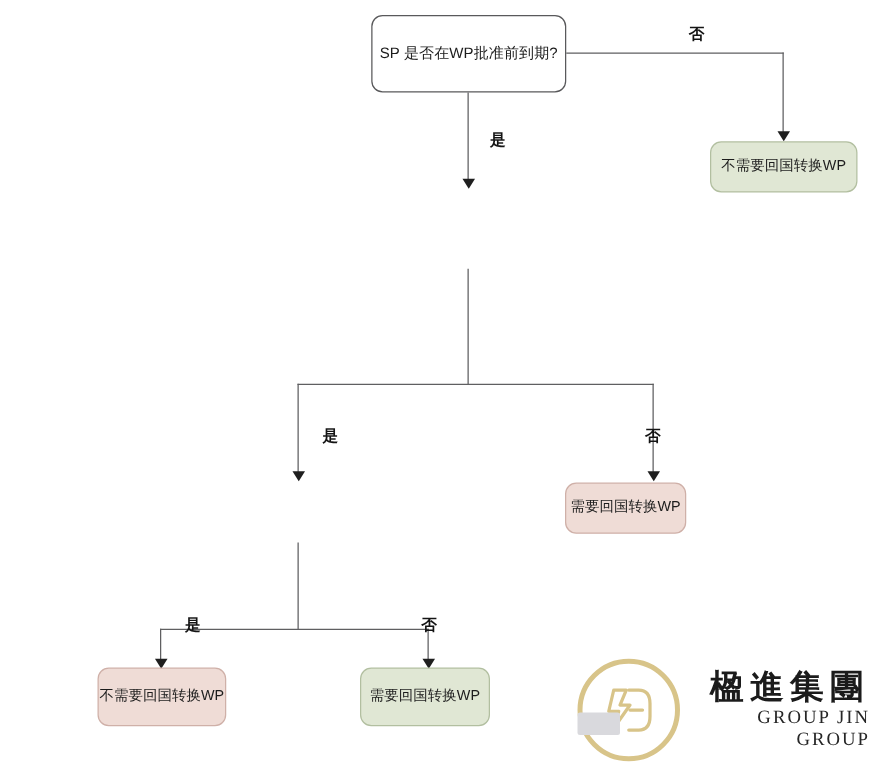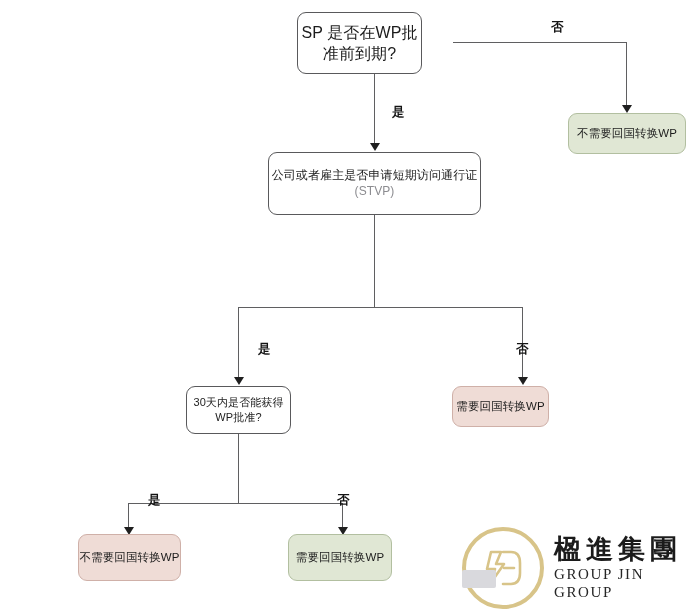--- a/index.html
+++ b/index.html
@@ -86,20 +86,21 @@
     display: flex;
     align-items: center;
     justify-content: center;
     flex: 0 0 auto;
   }
   #logo .wordmark {
     margin-left: 10px;
     display: flex;
     flex-direction: column;
     justify-content: center;
+    text-align: right;
   }
   #logo .cn {
     font-family: "Liberation Serif", "DejaVu Serif", serif;
     font-size: 27px;
     font-weight: 700;
     color: #1b1b1b;
     letter-spacing: 5px;
     line-height: 1.05;
   }
   #logo .en {
@@ -118,56 +119,49 @@
     height: 18px;
     background: #d9d9dd;
     border-radius: 2px;
   }
 </style>
 </head>
 <body>
 
 <div id="canvas">
 
-  <div class="node decision" style="left:297px; top:12px; width:125px; height:62px; font-size:16px;">
+  <div class="node decision" style="left:297px; top:12px; width:156px; height:62px; font-size:12px;">
     <span class="txt">SP 是否在WP批准前到期?</span>
   </div>
 
   <div class="line hline" style="left:453px; top:42px; width:174px;"></div>
   <div class="line vline" style="left:626px; top:42px; height:66px;"></div>
   <div class="arrow" style="left:621.5px; top:105px;"></div>
   <div class="edge-label" style="left:551px; top:19px;">否</div>
 
   <div class="node green" style="left:568px; top:113px; width:118px; height:41px; font-size:11.5px;">
     <span class="txt">不需要回国转换WP</span>
   </div>
 
   <div class="line vline" style="left:374px; top:74px; height:70px;"></div>
   <div class="arrow" style="left:369.5px; top:143px;"></div>
   <div class="edge-label" style="left:392px; top:104px;">是</div>
 
-  <div class="node decision" style="left:268px; top:152px; width:213px; height:63px; font-size:12px; flex-direction:column;">
-    <span class="txt">公司或者雇主是否申请短期访问通行证</span>
-    <span class="sub">(STVP)</span>
-  </div>
 
   <div class="line vline" style="left:374px; top:215px; height:93px;"></div>
   <div class="line hline" style="left:238px; top:307px; width:285px;"></div>
 
   <div class="line vline" style="left:238px; top:307px; height:72px;"></div>
   <div class="arrow" style="left:233.5px; top:377px;"></div>
   <div class="edge-label" style="left:258px; top:341px;">是</div>
 
   <div class="line vline" style="left:522px; top:307px; height:72px;"></div>
   <div class="arrow" style="left:517.5px; top:377px;"></div>
   <div class="edge-label" style="left:516px; top:341px;">否</div>
 
-  <div class="node decision" style="left:186px; top:386px; width:105px; height:48px; font-size:11px;">
-    <span class="txt">30天内是否能获得WP批准?</span>
-  </div>
 
   <div class="node pink" style="left:452px; top:386px; width:97px; height:41px; font-size:11.5px;">
     <span class="txt">需要回国转换WP</span>
   </div>
 
   <div class="line vline" style="left:238px; top:434px; height:70px;"></div>
   <div class="line hline" style="left:128px; top:503px; width:215px;"></div>
 
   <div class="line vline" style="left:128px; top:503px; height:27px;"></div>
   <div class="arrow" style="left:123.5px; top:527px;"></div>

